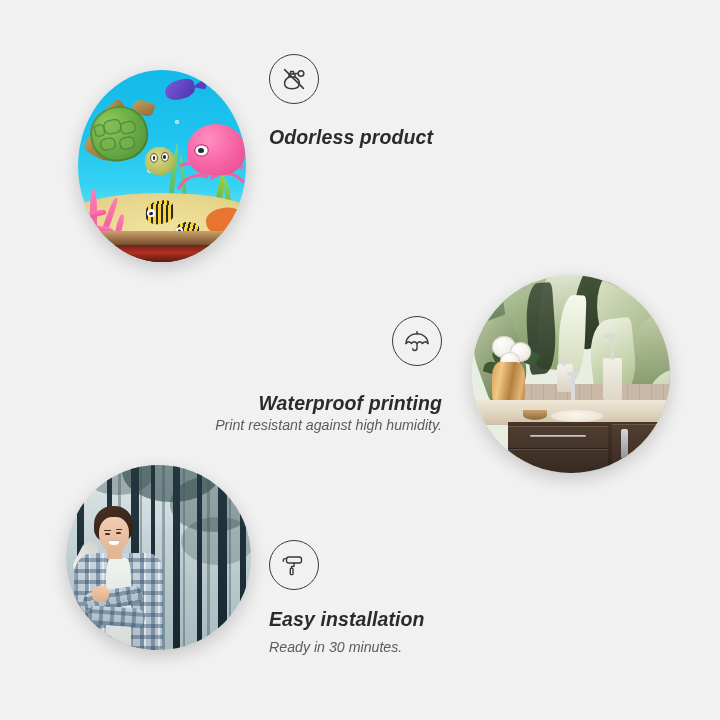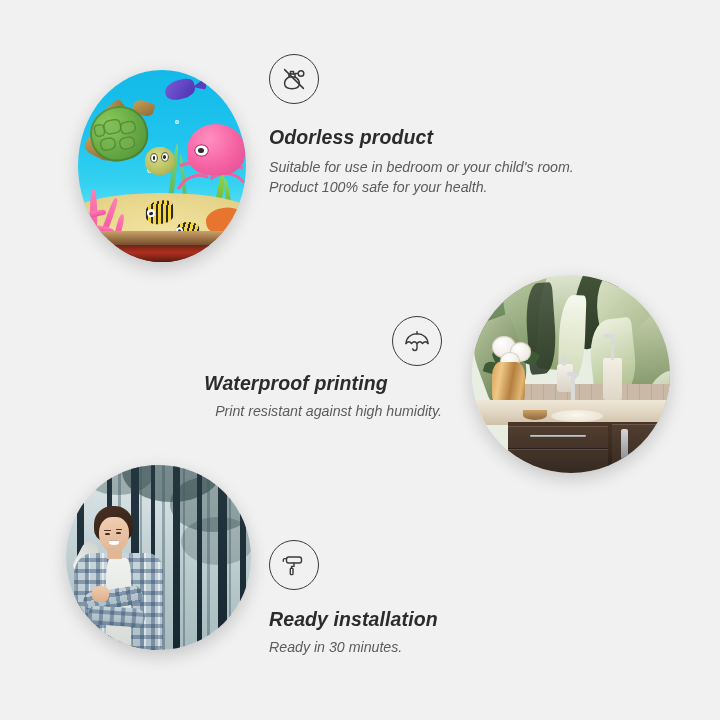--- a/index.html
+++ b/index.html
@@ -36,22 +36,22 @@
   .feat-desc{font-size:14.2px;color:#5b5b5b;line-height:1.42;}
 
   
   #feat-odorless{left:269px;top:54px;width:340px;}
   #feat-odorless .feat-title{margin-top:22px;}
   #feat-odorless .feat-desc{margin-top:8px;width:330px;}
 
   
   #feat-waterproof{left:150px;top:316px;width:292px;text-align:right;}
   #feat-waterproof .feat-icon{margin-left:auto;}
-  #feat-waterproof .feat-title{margin-top:6px;text-align:center;}
-  #feat-waterproof .feat-desc{margin-top:6px;}
+  #feat-waterproof .feat-title{margin-top:26px;}
+  #feat-waterproof .feat-desc{}
 
   
   #feat-install{left:269px;top:540px;width:320px;}
   #feat-install .feat-title{margin-top:18px;}
   #feat-install .feat-desc{margin-top:6px;}
 
   
   #circle-underwater{left:78px;top:70px;width:168px;height:192px;}
   .sea-water{position:absolute;inset:0;
     background:linear-gradient(180deg,#13b9e8 0%,#1fc4ee 35%,#35d2f2 60%,#63dff5 75%,#9aeaf3 85%,#d8e9a8 92%,#e9dfa0 100%);}
@@ -246,21 +246,20 @@
       <svg width="32" height="32" viewBox="0 0 32 32" fill="none" stroke="#3a3a3a" stroke-width="1.5" stroke-linecap="round" stroke-linejoin="round">
         <path d="M11 11 h6 v3 h-6 z"></path>
         <path d="M12.5 11 V8.5 h3 V11"></path>
         <path d="M17 10.5 h3.2"></path>
         <circle cx="23" cy="10.5" r="2.8"></circle>
         <path d="M11 14 c-3 1.6 -4.4 4.2 -4.4 6.6 0 3.2 2.8 5.2 7.4 5.2 s7.4 -2 7.4 -5.2 c0 -2.4 -1.4 -5 -4.4 -6.6"></path>
         <path d="M6.6 6.6 L25.4 25.4"></path>
       </svg>
     </div>
     <div class="feat-title">Odorless product</div>
-    <div class="feat-desc">Suitable for use in bedroom or your child's room. Product 100% safe for your health.</div>
   </div>
 
   <div class="photo-circle" id="circle-bath">
     <div class="photo-inner">
       <div class="bath-wall">
         <div class="leaf" style="left:-8%;top:-6%;width:34%;height:46%;background:linear-gradient(150deg,#9cb488,#4f6b45);transform:rotate(18deg);"></div>
         <div class="leaf" style="left:16%;top:-10%;width:26%;height:50%;background:linear-gradient(160deg,#c9d6b2,#78925f);transform:rotate(-10deg);"></div>
         <div class="leaf" style="left:34%;top:-8%;width:24%;height:56%;background:linear-gradient(170deg,#eef2e2,#8aa06a);transform:rotate(4deg);"></div>
         <div class="leaf" style="left:28%;top:4%;width:14%;height:46%;background:linear-gradient(170deg,#3c4a36,#22301f);transform:rotate(-4deg);opacity:.85;"></div>
         <div class="leaf" style="left:52%;top:-10%;width:20%;height:48%;background:linear-gradient(160deg,#4a5c3d,#2a3826);transform:rotate(12deg);"></div>
@@ -369,17 +368,17 @@
 
   <div class="feature" id="feat-install">
     <div class="feat-icon">
       <svg width="32" height="32" viewBox="0 0 32 32" fill="none" stroke="#3a3a3a" stroke-width="1.4" stroke-linecap="round" stroke-linejoin="round">
         <rect x="8.5" y="8" width="15" height="6" rx="2.2"></rect>
         <path d="M8.5 9.6 H6.6 a1.3 1.3 0 0 0 -1.3 1.3 v1.4"></path>
         <path d="M16 14 v3.4 h-2.4 v1.8"></path>
         <rect x="12.3" y="19.2" width="2.7" height="6.4" rx="0.9"></rect>
       </svg>
     </div>
-    <div class="feat-title">Ready installation</div>
+    <div class="feat-title">Easy installation</div>
     <div class="feat-desc">Ready in 30 minutes.</div>
   </div>
 
 </div>
 
 </body></html>

